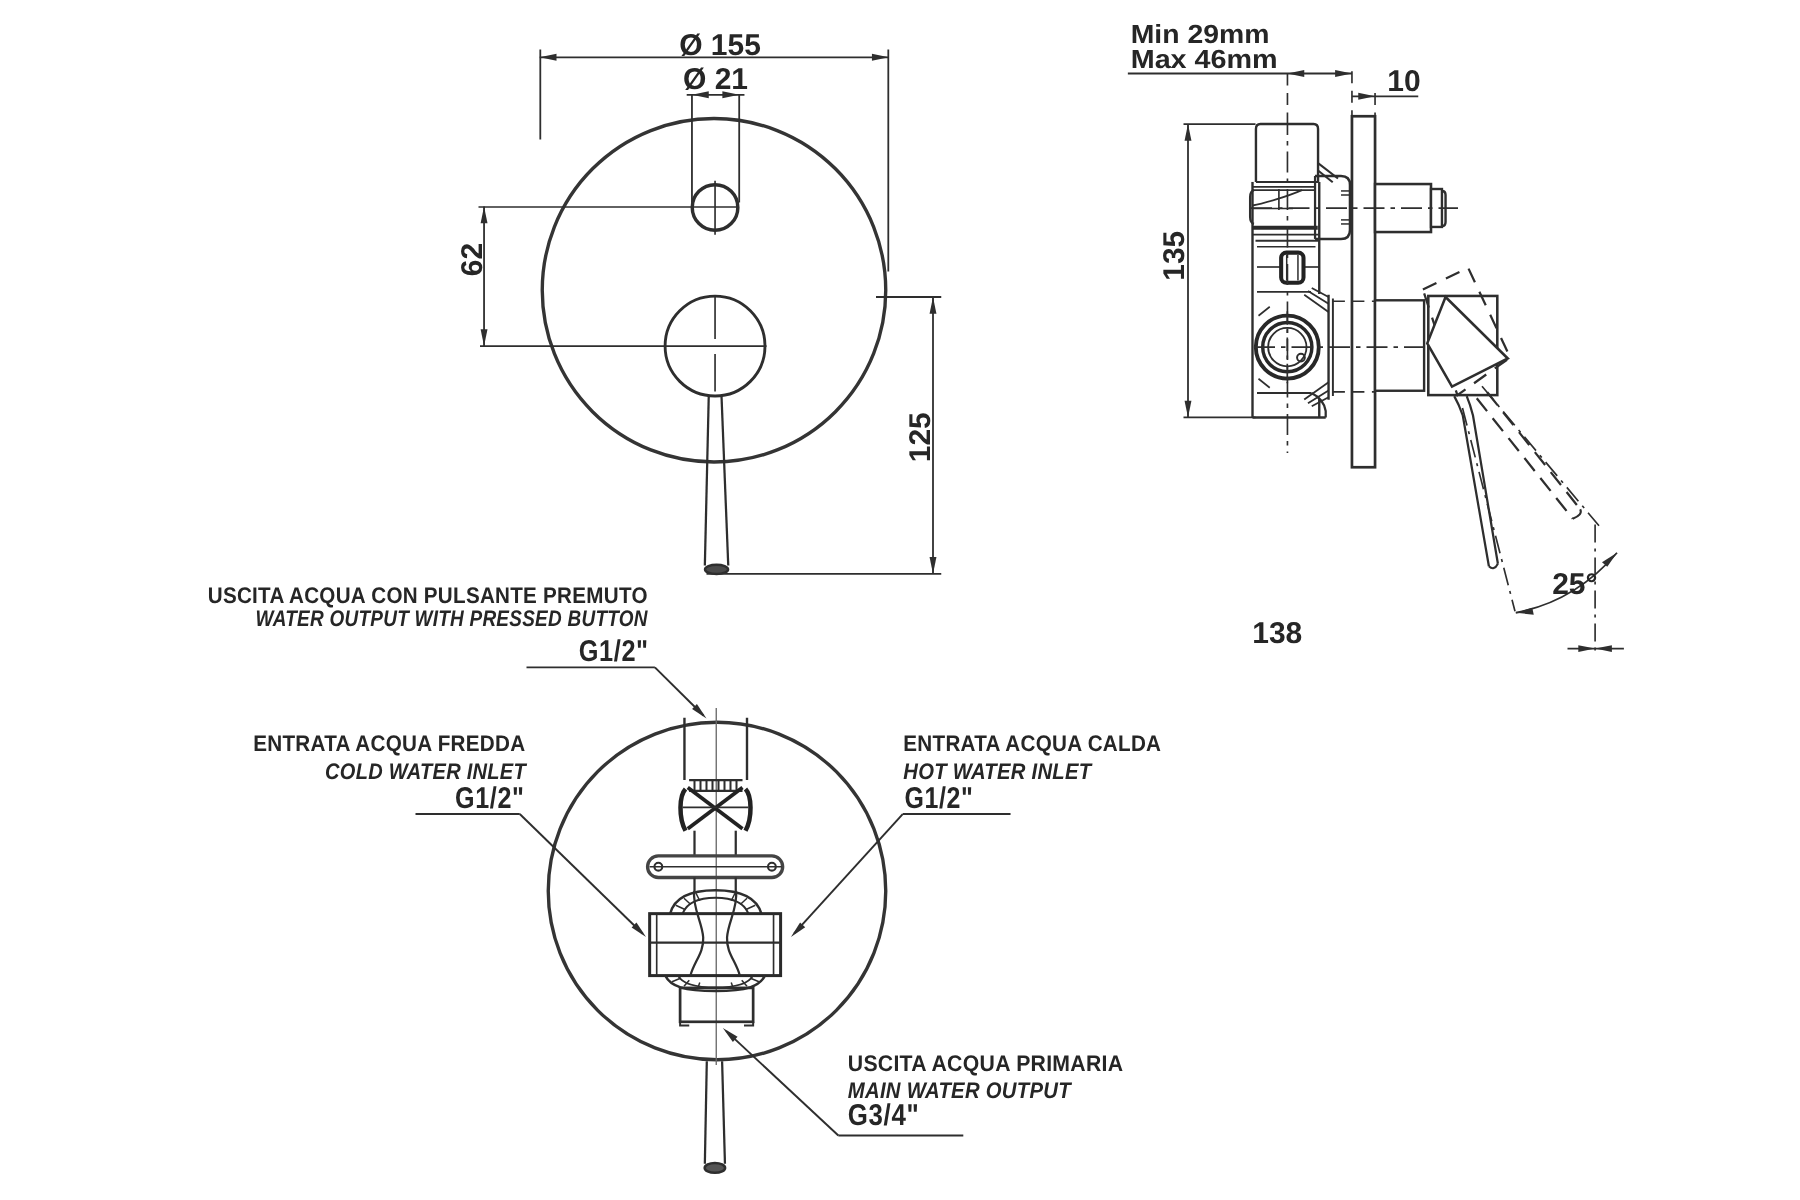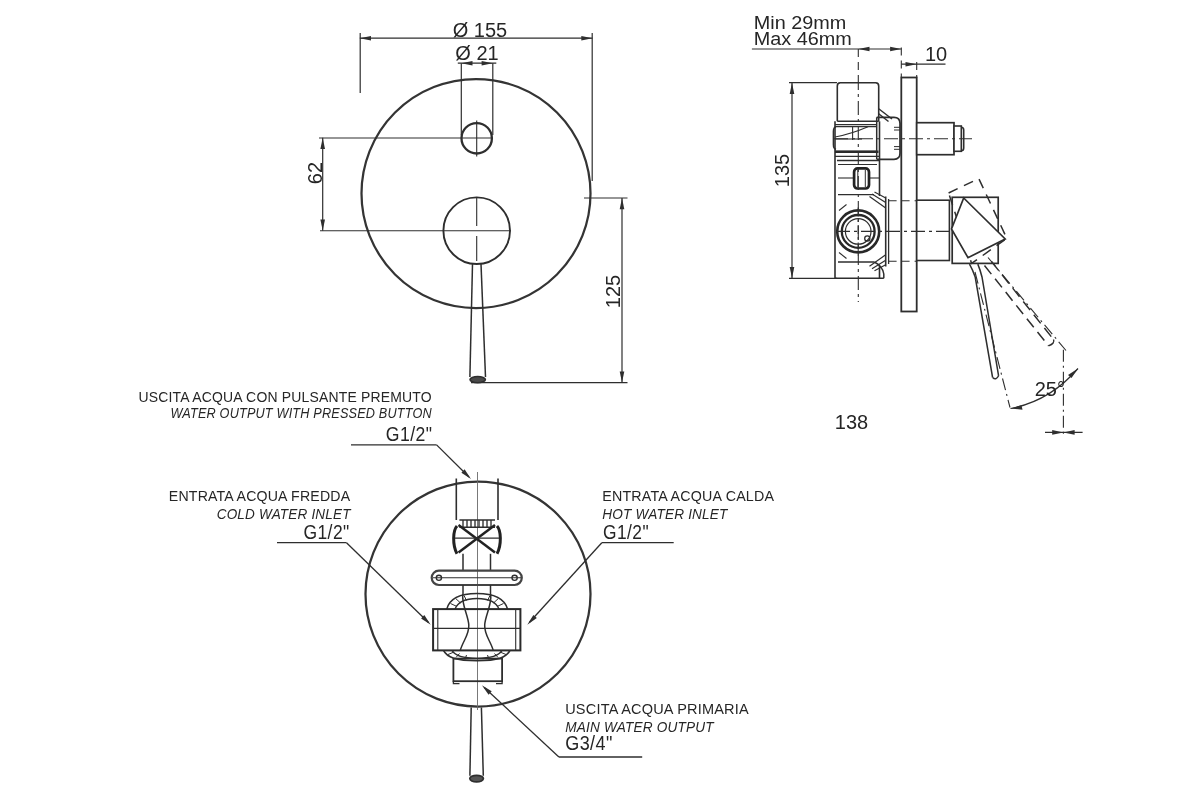--- a/index.html
+++ b/index.html
@@ -1,16 +1,16 @@
 <!DOCTYPE html>
 <html><head>
 <meta charset="utf-8">
 <style>
   html,body{margin:0;padding:0;background:#fff;}
-  .page{width:1200px;height:800px;position:relative;background:#fff;overflow:hidden;}
+  .page{width:1200px;height:800px;position:relative;background:#fff;overflow:hidden;font-weight:bold;}
   svg{position:absolute;top:0;left:0;}
   text{font-family:"Liberation Sans",sans-serif;fill:#262626;}
   .lbl{font-size:15px;letter-spacing:0.2px;}
   .lbli{font-size:15px;font-style:italic;letter-spacing:0.2px;}
   .g{font-size:20px;letter-spacing:0.5px;}
   .dim{font-size:20px;}
 </style>
 </head>
 <body>
 <div class="page">

